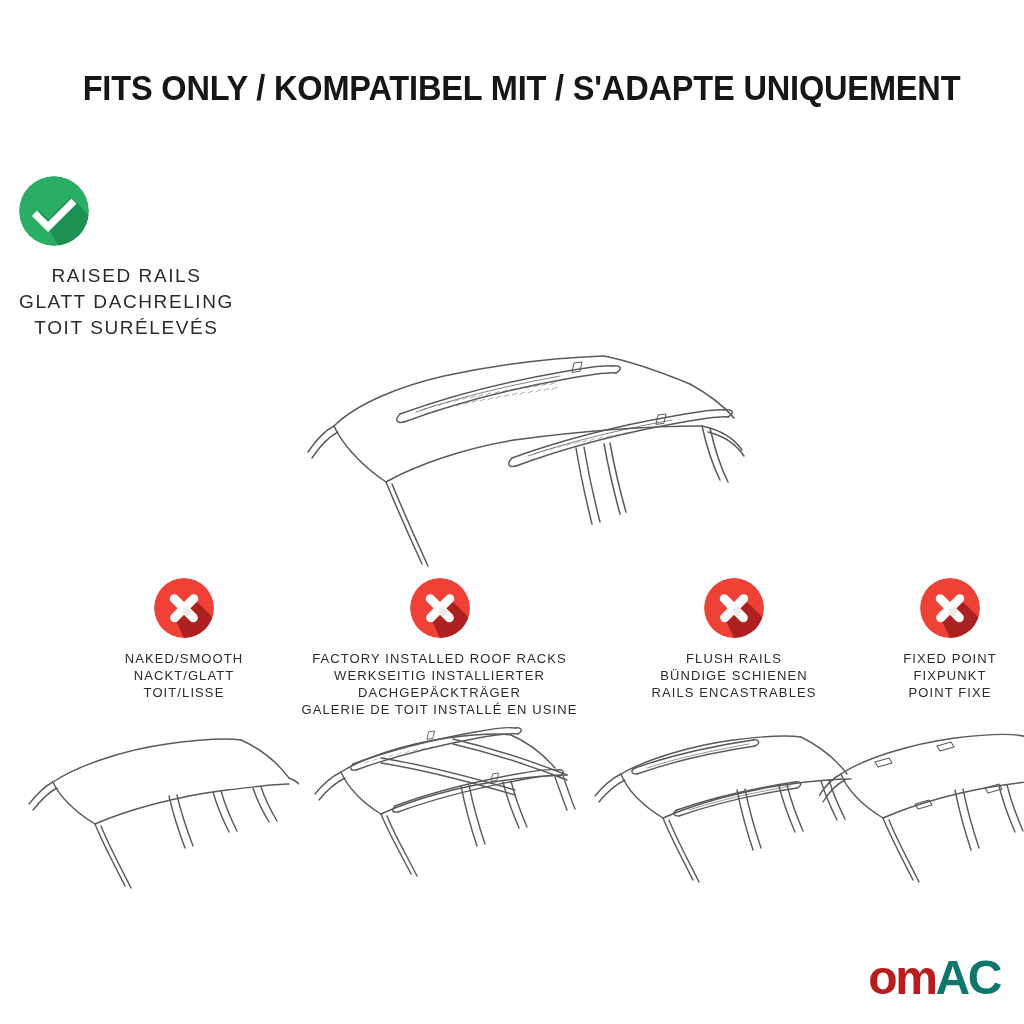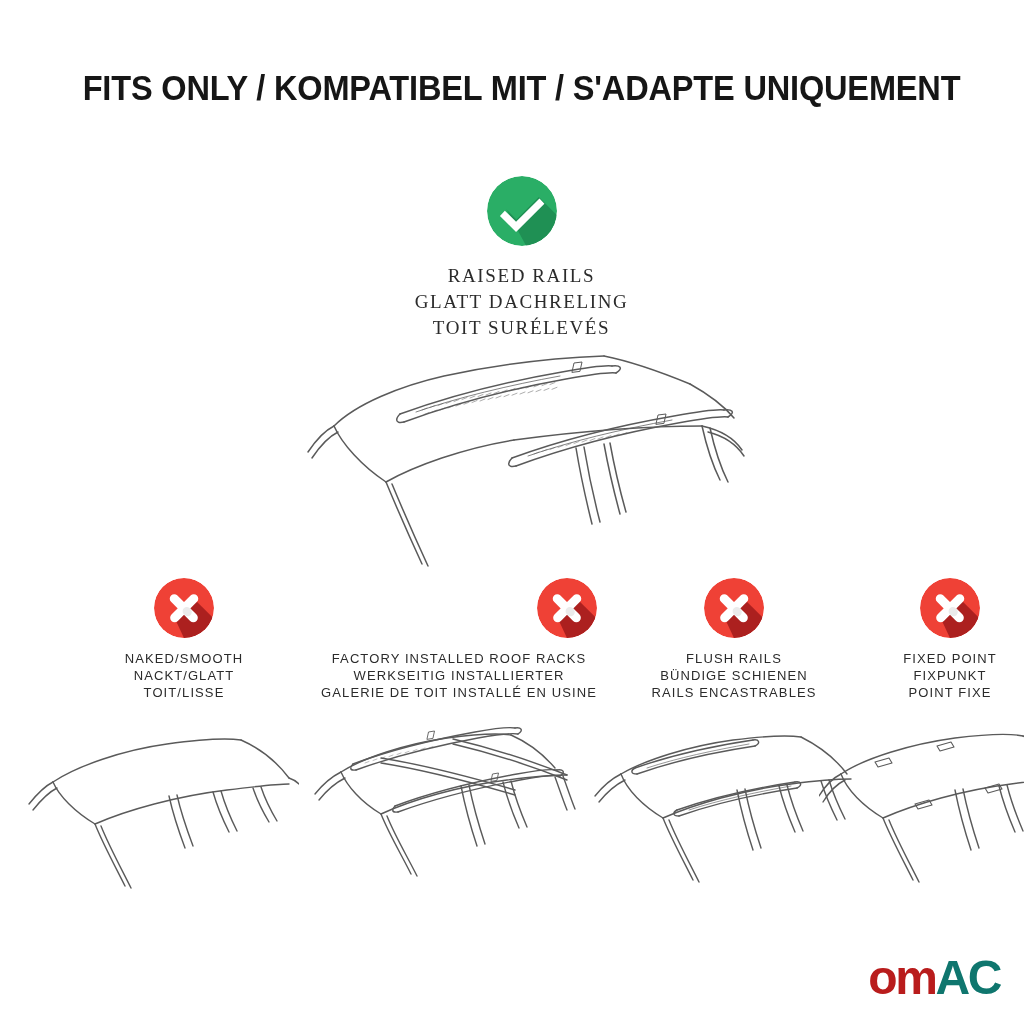--- a/index.html
+++ b/index.html
@@ -45,22 +45,21 @@
     overflow:hidden;
   }
   .badge svg{display:block;width:100%;height:100%;}
 
   
   .good{
     position:absolute;
     left:0; right:0; top:176px;
     display:flex;
     flex-direction:column;
-    align-items:center;
-    font-family:Liberation Serif, serif;
+    align-items:flex-start;
   }
   .good .badge{width:70px;height:70px;}
   .good .opt-label{
     margin-top:17px;
     font-size:19px;
     letter-spacing:1.6px;
     line-height:26px;
   }
 
   .good-art{
@@ -79,21 +78,21 @@
     position:absolute;
     top:0;
     display:flex;
     flex-direction:column;
     align-items:center;
   }
   .badcol .badge{width:60px;height:60px;}
   .badcol .opt-label{margin-top:12px;}
 
   .badcol.c0{left:20px;  width:290px;}
-  .badcol.c1{left:263px; width:315px;align-items:flex-end;}
+  .badcol.c1{left:263px; width:315px;}
   .badcol.c2{left:590px; width:250px;}
   .badcol.c3{left:838px; width:186px;}
 
   .badart{
     position:absolute;
     height:170px;
   }
   .badart svg{display:block;width:100%;height:100%;}
   .badart.a0{left:8px;   top:722px; width:272px;}
   .badart.a1{left:282px; top:720px; width:290px;}
@@ -286,20 +285,21 @@
             <rect x="20" y="43" width="60" height="15" rx="7.5" transform="rotate(-45 50 50)"></rect>
           </g>
           <g fill="#e6e6e6" opacity=".8">
             <rect x="50" y="43.5" width="16" height="14" rx="7" transform="rotate(45 50 50)"></rect>
           </g>
         </svg>
       </div>
       <div class="opt-label">
         <span class="l">FACTORY INSTALLED ROOF RACKS</span>
         <span class="l">WERKSEITIG INSTALLIERTER</span>
+        <span class="l">DACHGEPÄCKTRÄGER</span>
         <span class="l">GALERIE DE TOIT INSTALLÉ EN USINE</span>
       </div>
     </div>
 
     <div class="badcol c3">
       <div class="badge">
         <svg viewBox="0 0 100 100" aria-hidden="true">
           <defs>
               <clipPath id="rc3">
                 <circle cx="50" cy="50" r="50"></circle>

